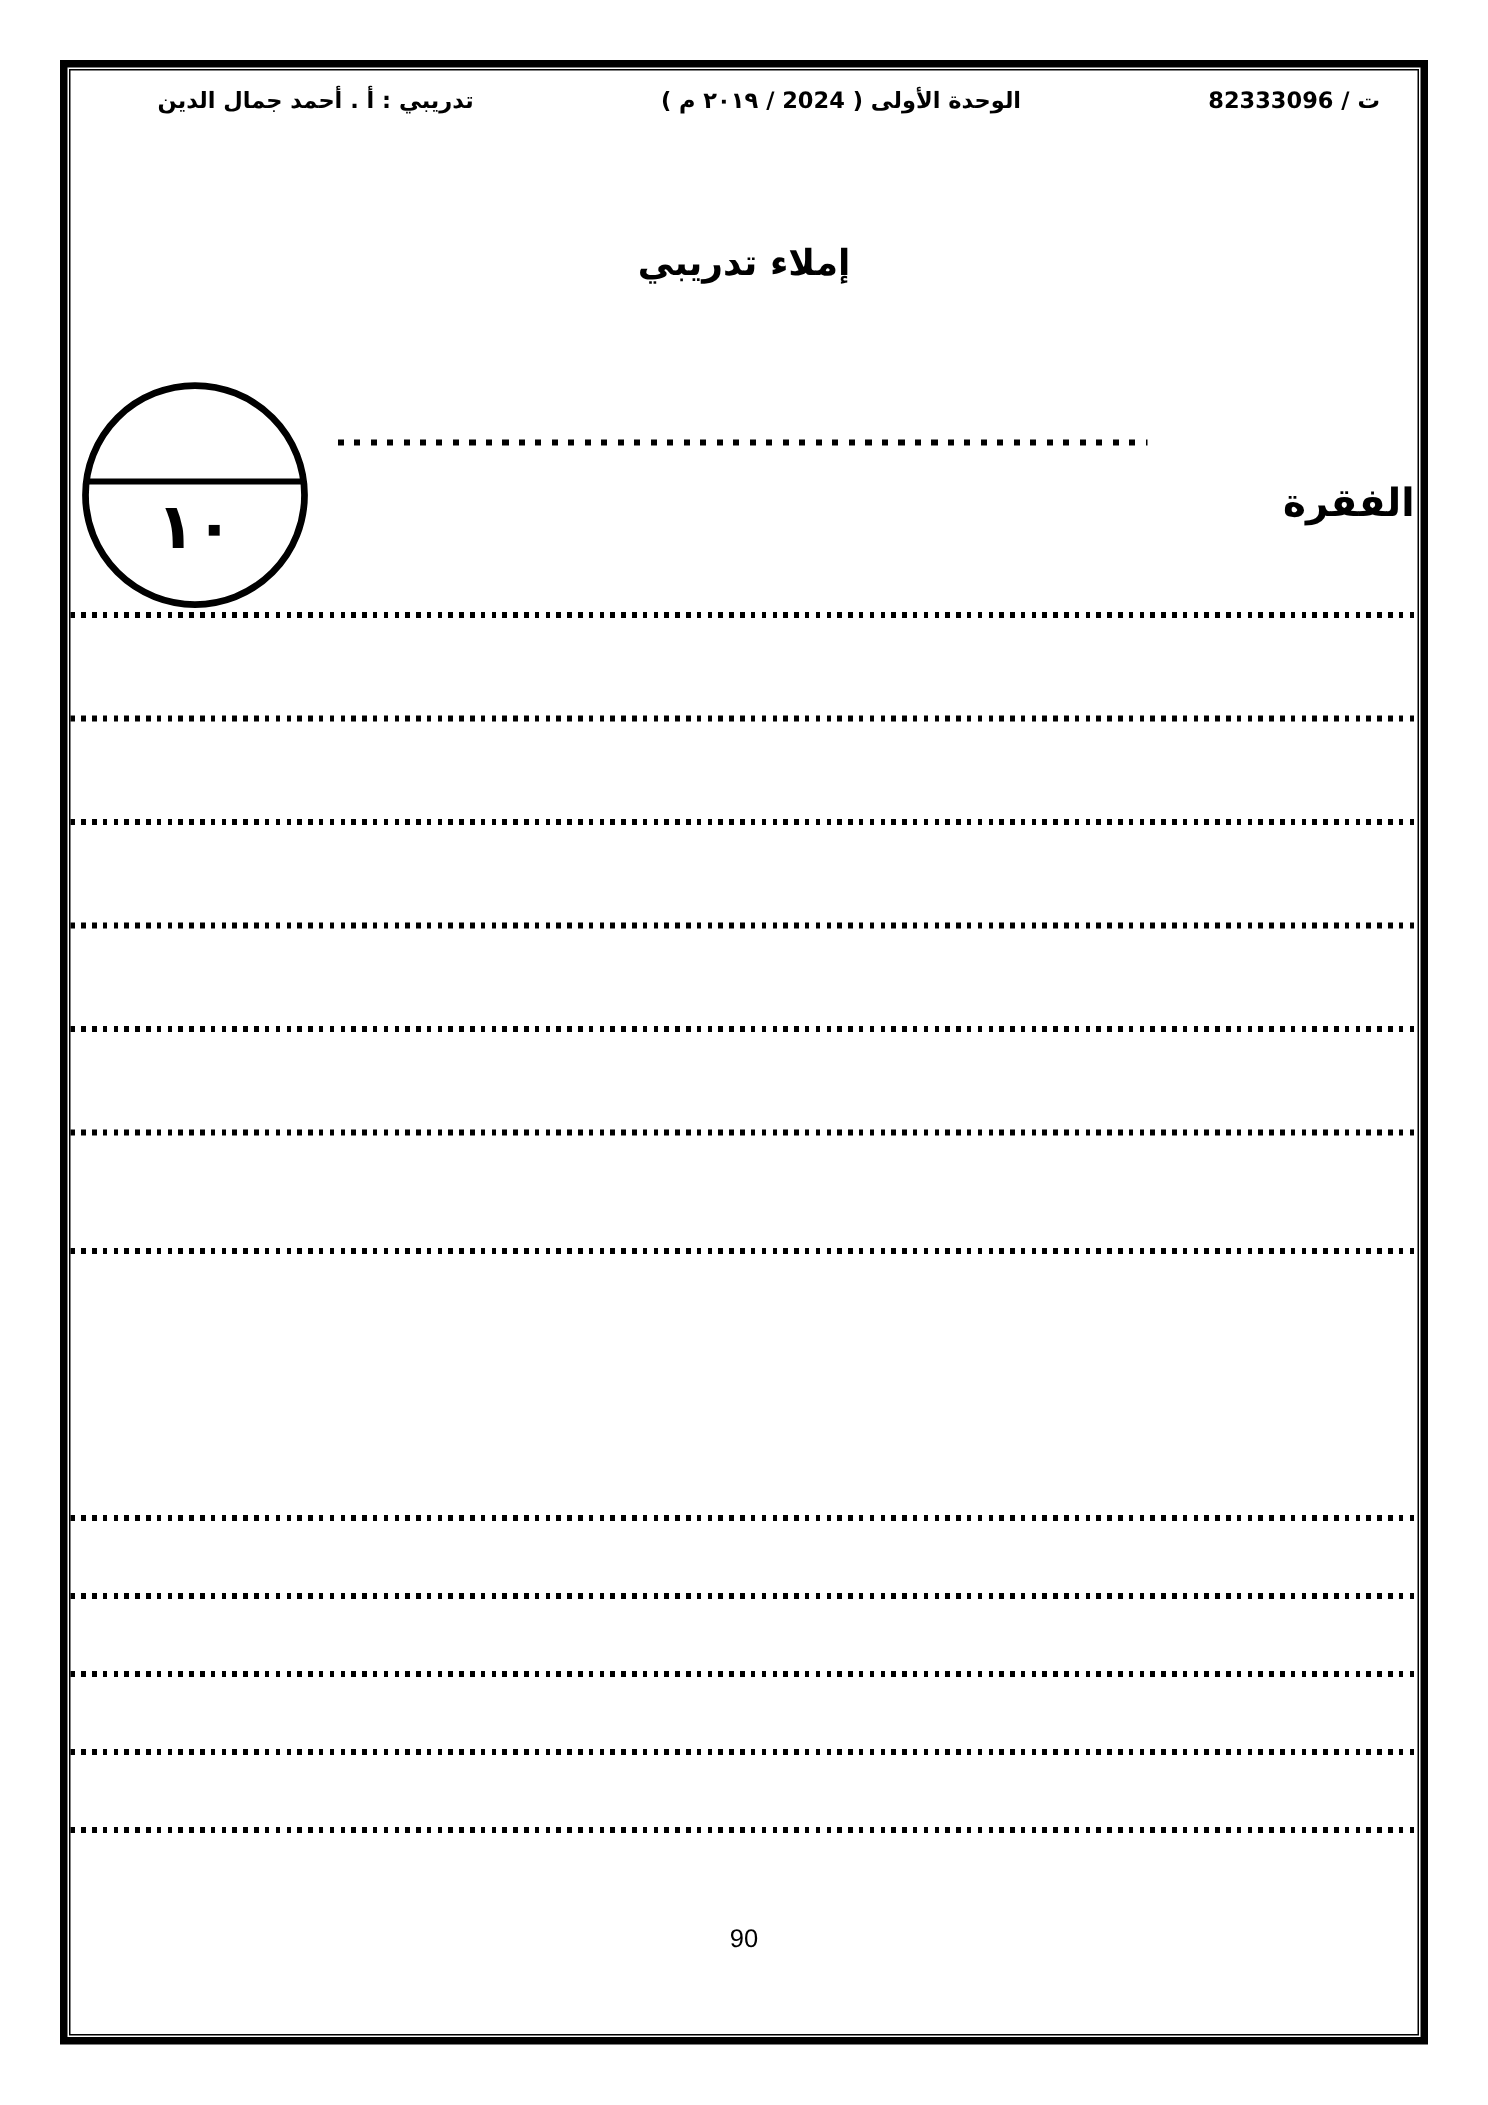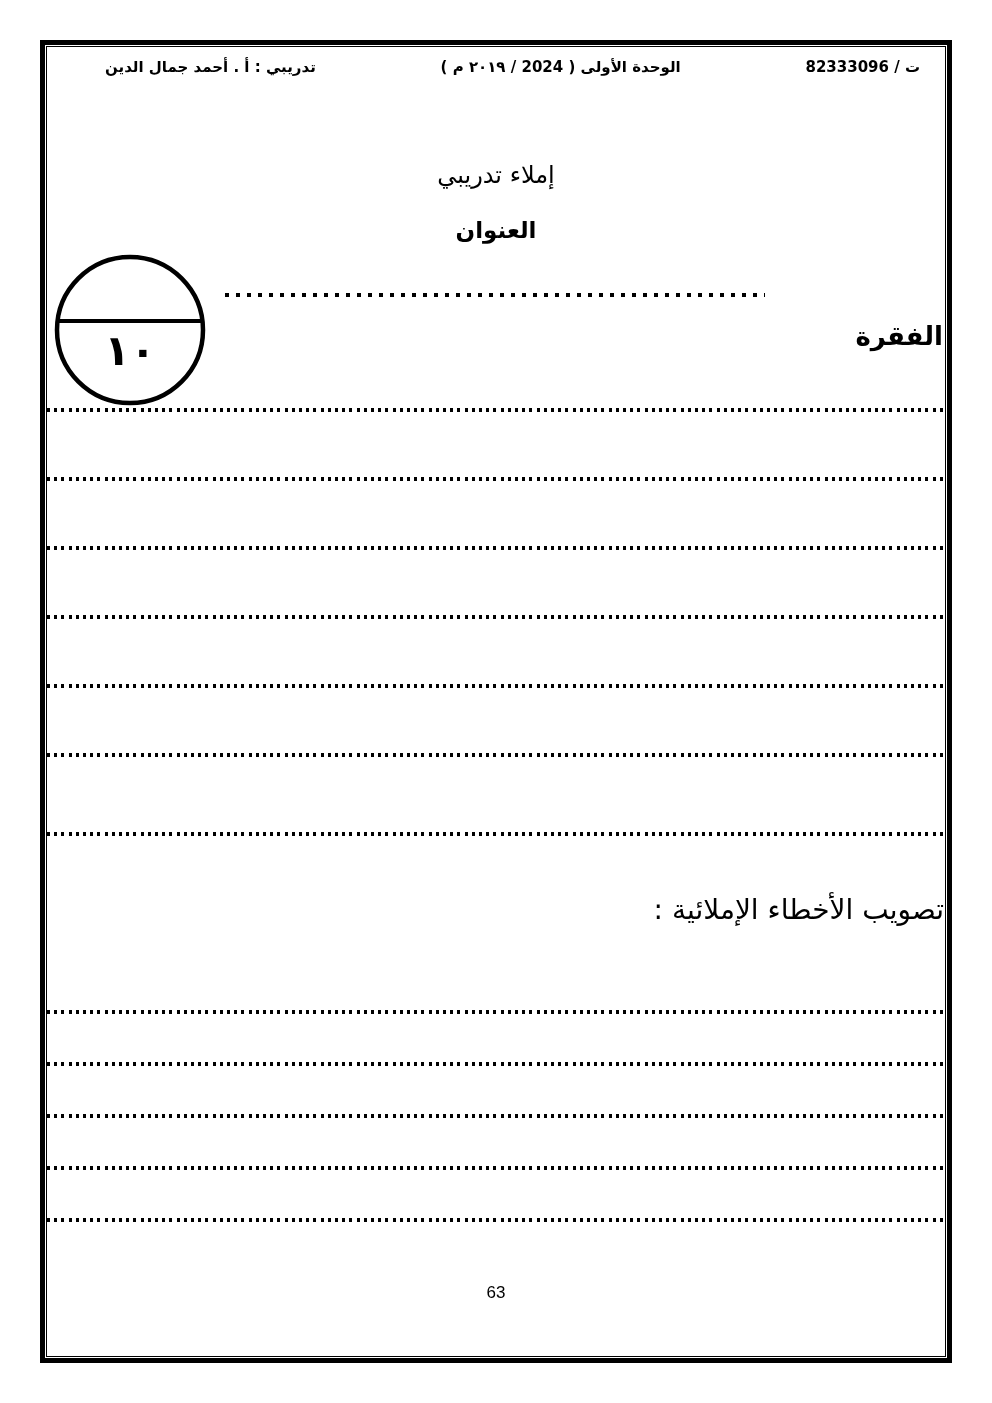--- a/index.html
+++ b/index.html
@@ -19,21 +19,21 @@
     position:absolute;top:13px;left:0;right:0;display:flex;direction:rtl;
     justify-content:space-between;align-items:flex-start;
     padding:0 27px 0 60px;font-size:15px;font-weight:bold;
   }
   .dateline{
     position:absolute;top:62px;right:3px;display:flex;direction:rtl;
     gap:55px;font-size:20px;font-weight:bold;white-space:nowrap;
   }
   .title-main{
     position:absolute;top:116px;left:0;right:0;text-align:center;
-    font-size:24px;font-weight:normal;direction:rtl;
+    font-size:24px;font-weight:bold;direction:rtl;
   }
   .title-sub{
     position:absolute;top:172px;left:0;right:0;text-align:center;
     font-size:23px;font-weight:bold;direction:rtl;
   }
   .score-circle{position:absolute;left:8px;top:208px;}
   .answer-line{
     position:absolute;top:248px;left:180px;width:540px;height:4px;
     background-image:repeating-linear-gradient(90deg,#000 0 4px,transparent 4px 11px);
   }
@@ -69,21 +69,20 @@
     <span>ت / 82333096</span>
     <span>الوحدة الأولى ( 2024 / ٢٠١٩ م )</span>
     <span>تدريبي : أ . أحمد جمال الدين</span>
   </div>
 
   <div class="dateline">
   </div>
 
   <div class="title-main">إملاء تدريبي</div>
 
-  <div class="title-sub">العنوان</div>
 
   <svg class="score-circle" width="154" height="154" viewBox="0 0 154 154">
     <circle cx="77" cy="77" r="73" fill="none" stroke="#000" stroke-width="4.5"></circle>
     <line x1="5" y1="68" x2="149" y2="68" stroke="#000" stroke-width="4"></line>
     <text x="77" y="112" text-anchor="middle" font-size="42" font-weight="bold" fill="#000">١٠</text>
   </svg>
 
   <div class="answer-line"></div>
 
   <div class="para-label">الفقرة</div>
@@ -91,25 +90,24 @@
   <div class="lines para-lines">
       <div class="dotline"></div>
       <div class="dotline"></div>
       <div class="dotline"></div>
       <div class="dotline"></div>
       <div class="dotline"></div>
       <div class="dotline"></div>
       <div class="dotline"></div>
     </div>
 
-  <div class="correction-heading">تصويب الأخطاء الإملائية :</div>
 
   <div class="lines corr-lines">
       <div class="dotline"></div>
       <div class="dotline"></div>
       <div class="dotline"></div>
       <div class="dotline"></div>
       <div class="dotline"></div>
     </div>
 
-  <div class="pageno">63</div>
+  <div class="pageno">90</div>
 
 </div>
 
 </body></html>

